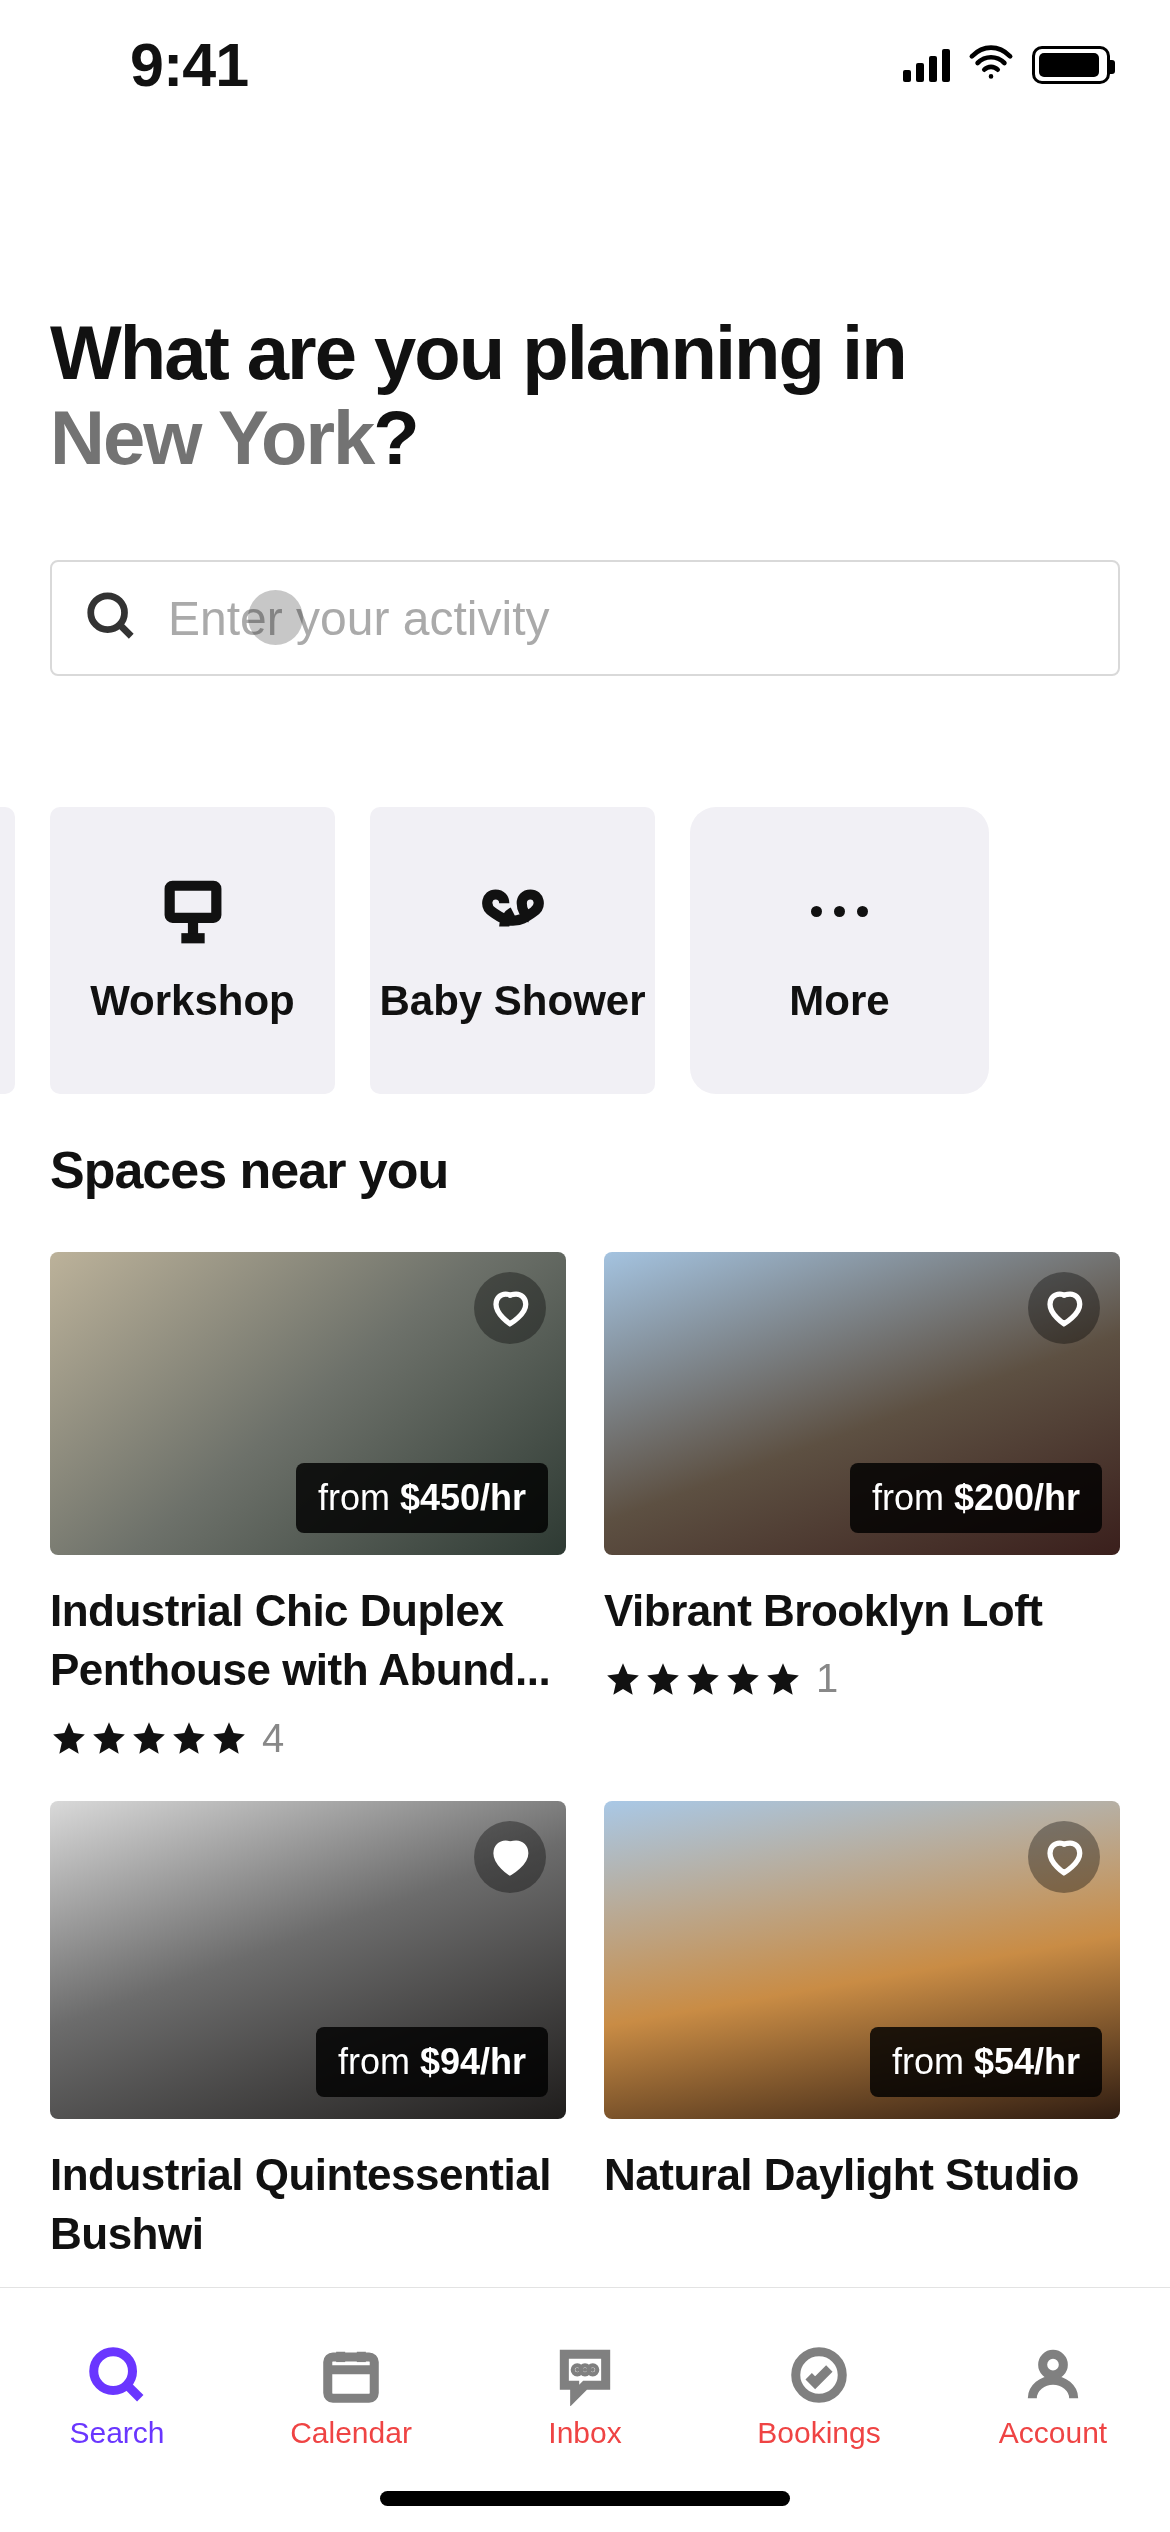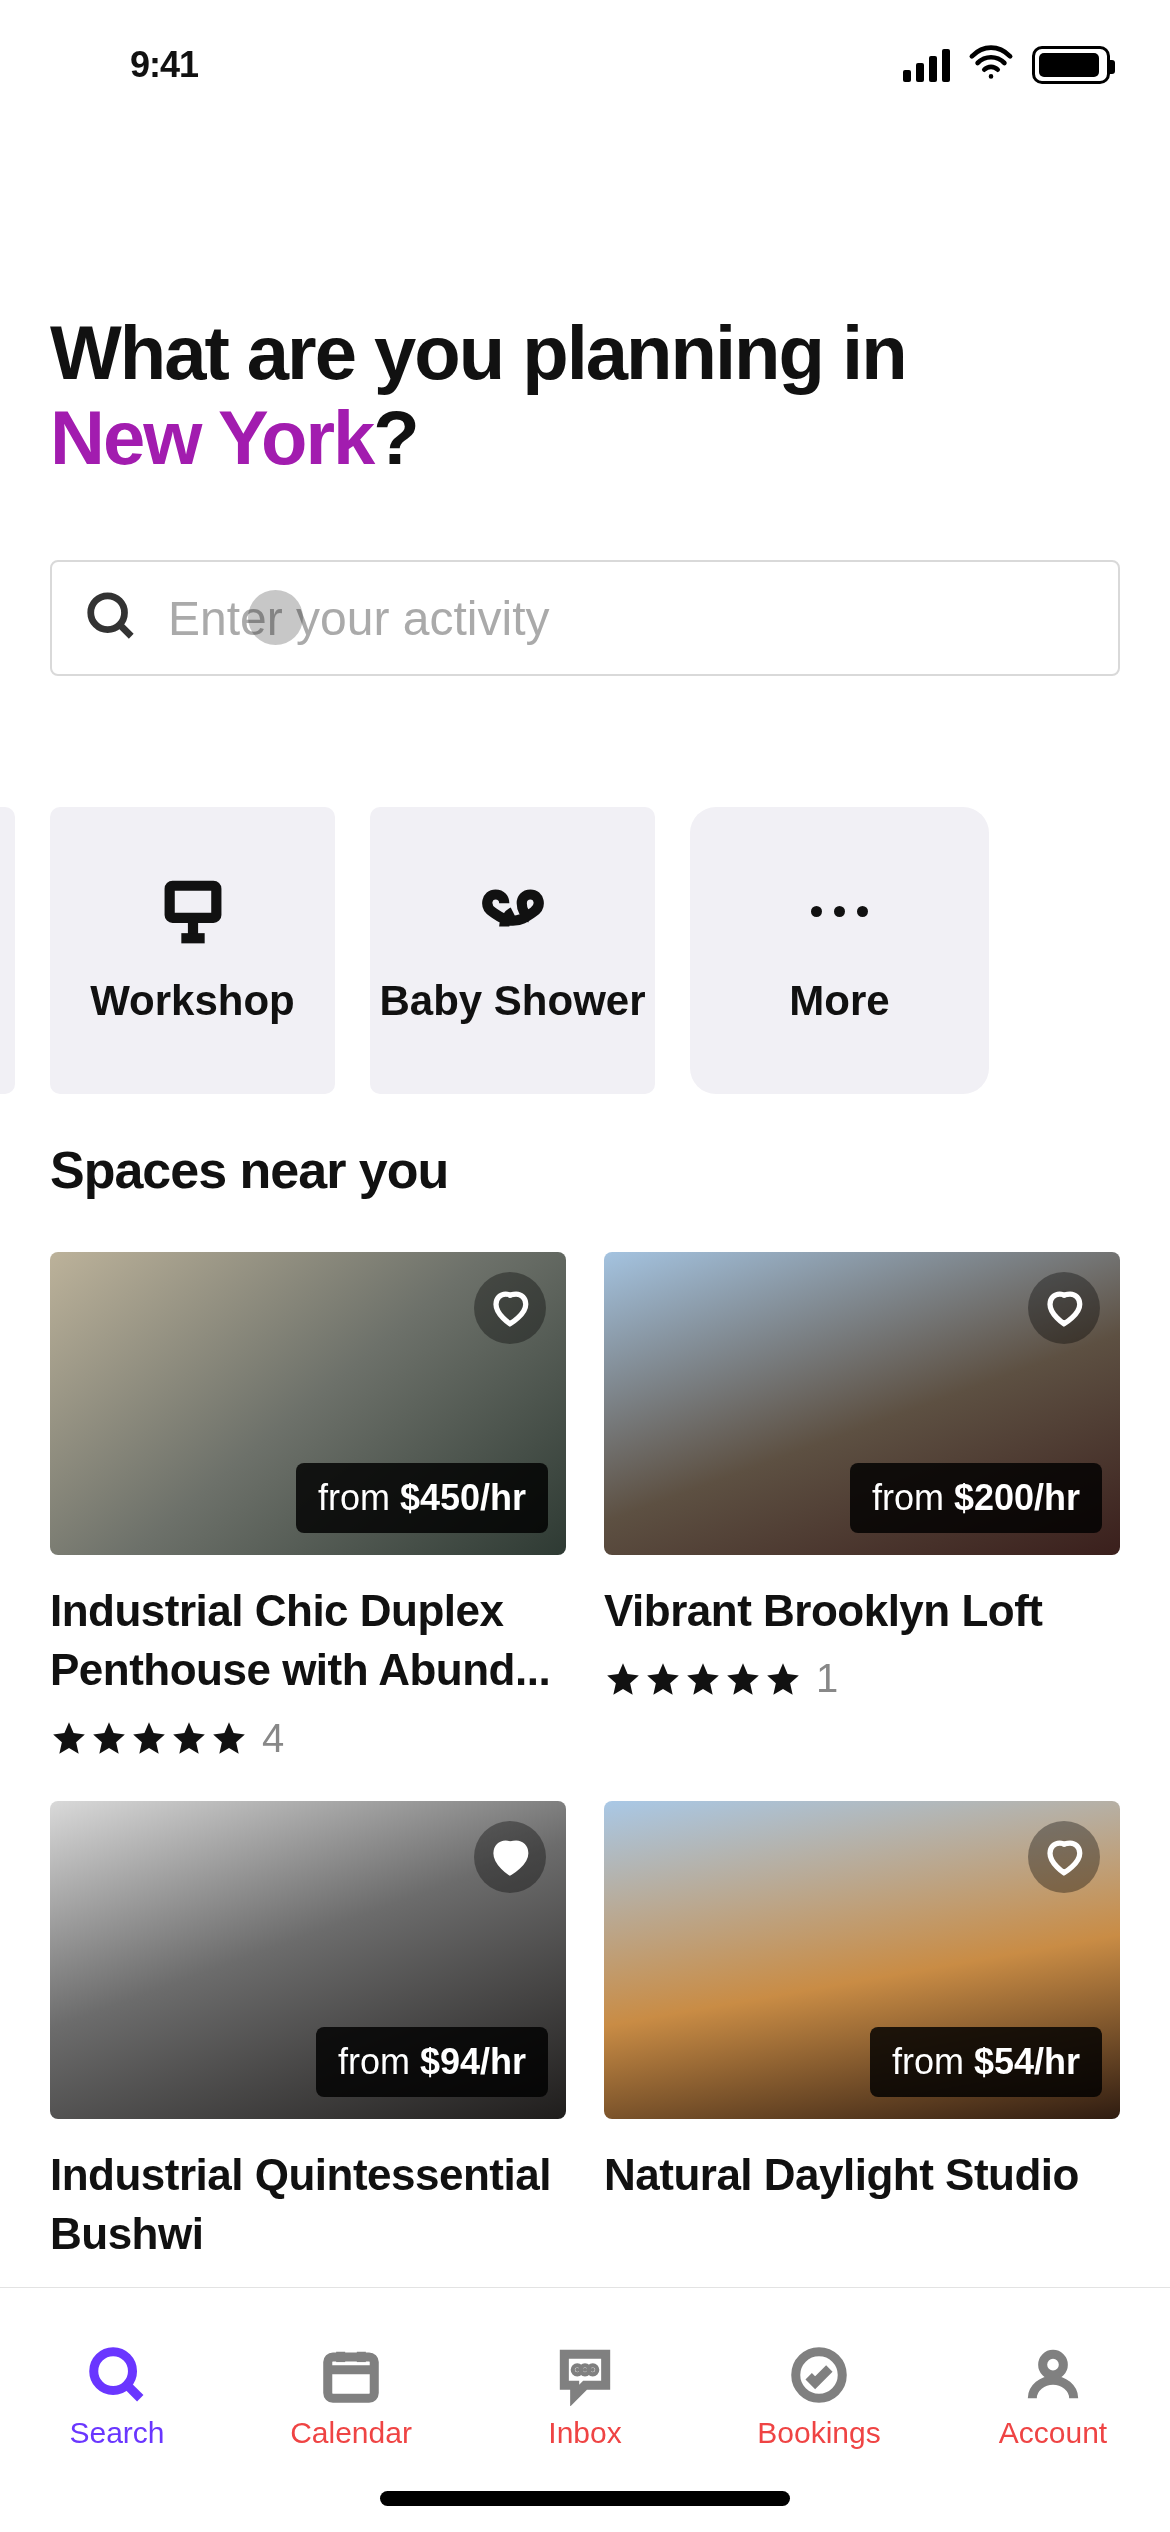--- a/index.html
+++ b/index.html
@@ -1,31 +1,31 @@
 <!DOCTYPE html>
 <html><head>
 <meta charset="utf-8">
 <style>
   * { box-sizing: border-box; margin: 0; padding: 0; }
   html, body { width: 1170px; height: 2532px; font-family: -apple-system, Helvetica, Arial, sans-serif; background: #fff; color: #111; overflow: hidden; }
   
   .status-bar { position: absolute; top: 0; left: 0; right: 0; height: 130px; display: flex; align-items: center; justify-content: space-between; padding: 0 60px 0 130px; }
-  .status-time { font-size: 36px; font-weight: 600; letter-spacing: -1px; }
+  .status-time { font-size: 61px; font-weight: 600; letter-spacing: -1px; }
   .status-icons { display: flex; align-items: center; gap: 18px; }
   .sig-bars { display: flex; align-items: flex-end; gap: 5px; }
   .sig-bars span { width: 8px; background: #000; border-radius: 2px; }
   .sig-bars span:nth-child(1){height:12px}.sig-bars span:nth-child(2){height:19px}.sig-bars span:nth-child(3){height:26px}.sig-bars span:nth-child(4){height:33px}
   .wifi-icon svg { width: 46px; height: 46px; }
   .batt { width: 78px; height: 38px; border: 3px solid #000; border-radius: 10px; position: relative; }
   .batt::after { content: ""; position: absolute; right: -8px; top: 11px; width: 6px; height: 14px; background: #000; border-radius: 0 3px 3px 0; }
   .batt-fill { position: absolute; inset: 4px 8px 4px 4px; background: #000; border-radius: 5px; }
   
   .header { position: absolute; top: 310px; left: 50px; right: 50px; }
   .header h1 { font-size: 76px; font-weight: 800; line-height: 1.12; letter-spacing: -2px; }
-  .loc { color: #a21caf; }
+  .loc { color: #737373; }
   
   .search-box { position: absolute; top: 560px; left: 50px; right: 50px; height: 116px; border: 2px solid #d9d9d9; border-radius: 8px; display: flex; align-items: center; padding: 17px 32px; gap: 30px; }
   .search-box svg { width: 54px; height: 54px; stroke: #333; stroke-width: 3; fill: none; }
   .search-input { flex: 1; border: none; outline: none; font-size: 48px; color: #111; background: transparent; }
   .search-input::placeholder { color: #aaa; }
   .touch-dot { position: absolute; top: 590px; left: 248px; width: 55px; height: 55px; background: rgba(0,0,0,0.22); border-radius: 50%; pointer-events:none; }
   
   .cat-row { position: absolute; top: 775px; left: 0; right: 0; height: 287px; display: flex; gap: 35px; margin-top: 32px; }
   .cat-card { width: 285px; height: 287px; background: #f1f0f5; border-radius: 10px; display: flex; flex-direction: column; align-items: center; justify-content: center; gap: 30px; cursor: pointer; flex-shrink:0; }
   .cat-card.first { width: 150px; margin-left: -135px; align-items:flex-end; padding-right:28px; }

